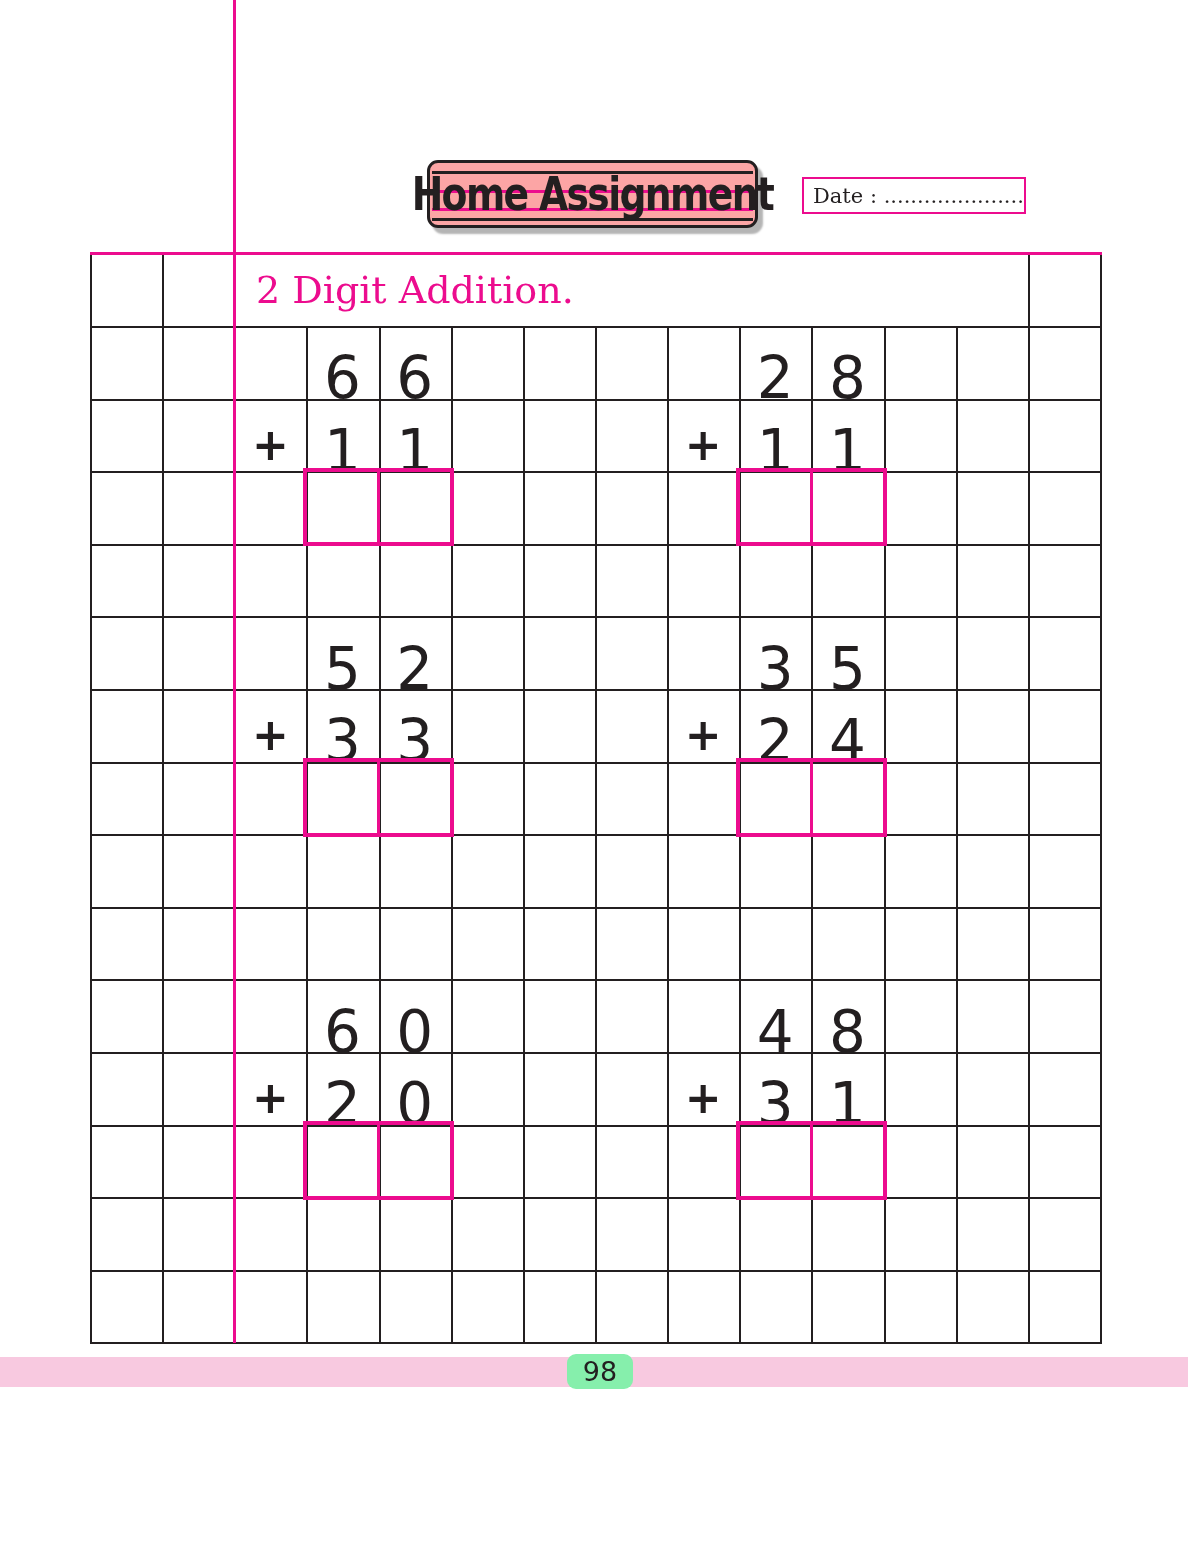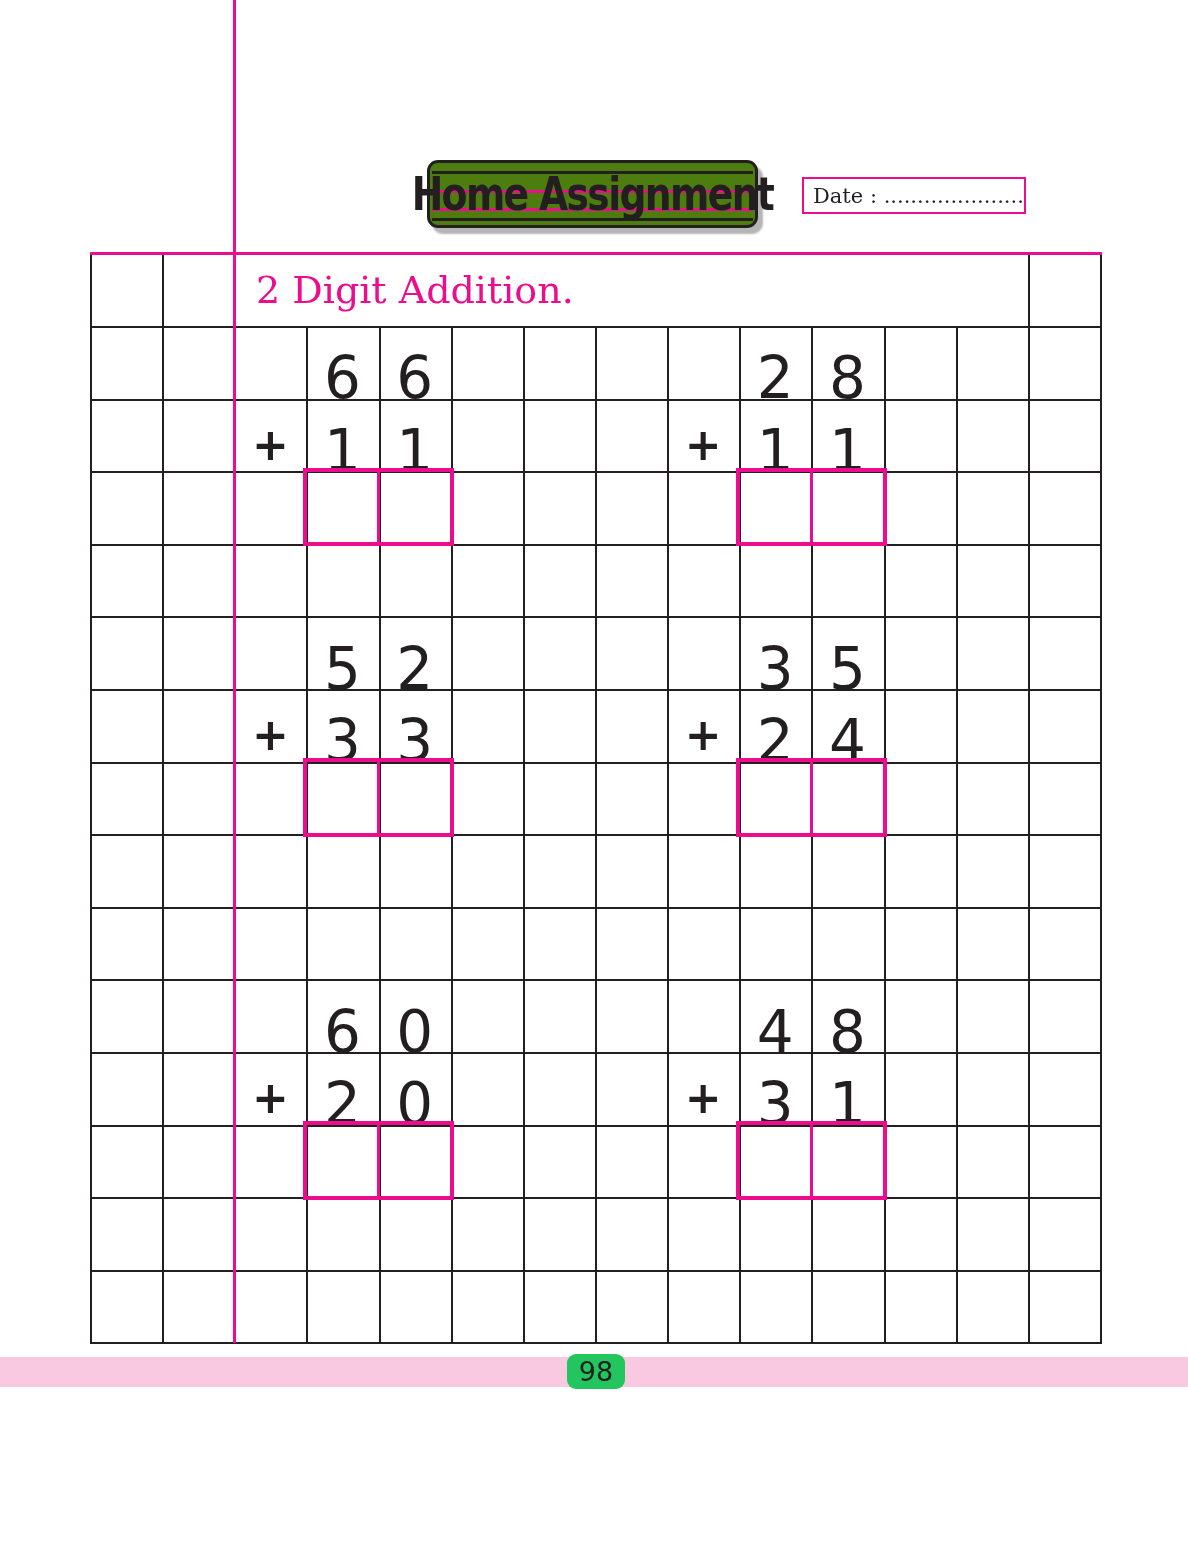--- a/index.html
+++ b/index.html
@@ -7,21 +7,21 @@
   body {
     position:relative;
     background:#ffffff;
     font-family:"DejaVu Sans", sans-serif;
     color:#231f20;
     overflow:hidden;
   }
   
   .title-box {
     position:absolute; left:427px; top:160px; width:331px; height:68px;
-    background:#4d7c0f; border:3px solid #231f20; border-radius:11px;
+    background:#fca5a5; border:3px solid #231f20; border-radius:11px;
     box-shadow:5px 6px 2px #b5b5b5;
     z-index:5;
   }
   .title-box .rule { position:absolute; left:2px; right:2px; height:3px; }
   .title-box .rule.black { background:#231f20; }
   .title-box .rule.pink  { background:#ec0c8e; }
   .title-box .r1 { top:8px; }
   .title-box .r2 { top:27px; }
   .title-box .r3 { top:45px; }
   .title-box .r4 { top:55px; }
@@ -93,22 +93,22 @@
   .answer .divider {
     position:absolute; left:50%; top:0; bottom:0; width:3px; margin-left:-1.5px;
     background:#ec0c8e;
   }
   
   .footer-bar {
     position:absolute; left:0; top:1357px; width:1188px; height:30px;
     background:#f8c9e0;
   }
   .page-badge {
-    position:absolute; left:567px; top:1354px; width:58px; height:35px;
-    background:#22c55e; border-radius:9px;
+    position:absolute; left:567px; top:1354px; width:66px; height:35px;
+    background:#86efac; border-radius:9px;
     display:flex; align-items:center; justify-content:center;
     font-size:27px; color:#231f20; z-index:2;
   }
 </style>
 </head>
 <body>
 
 <div class="margin-line"></div>
 
 <div class="title-box">

